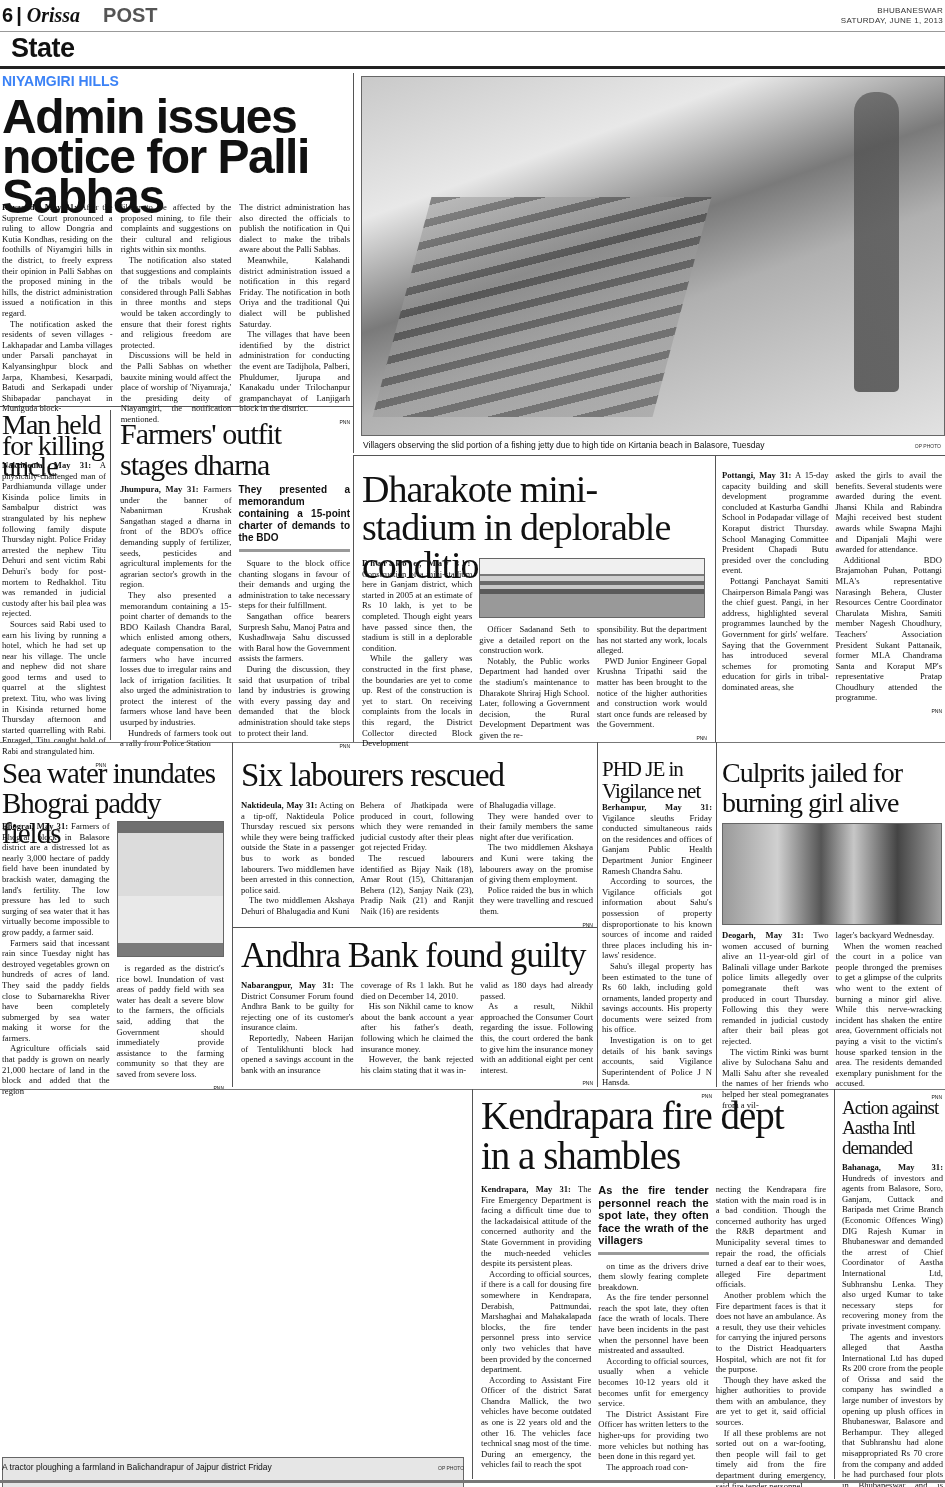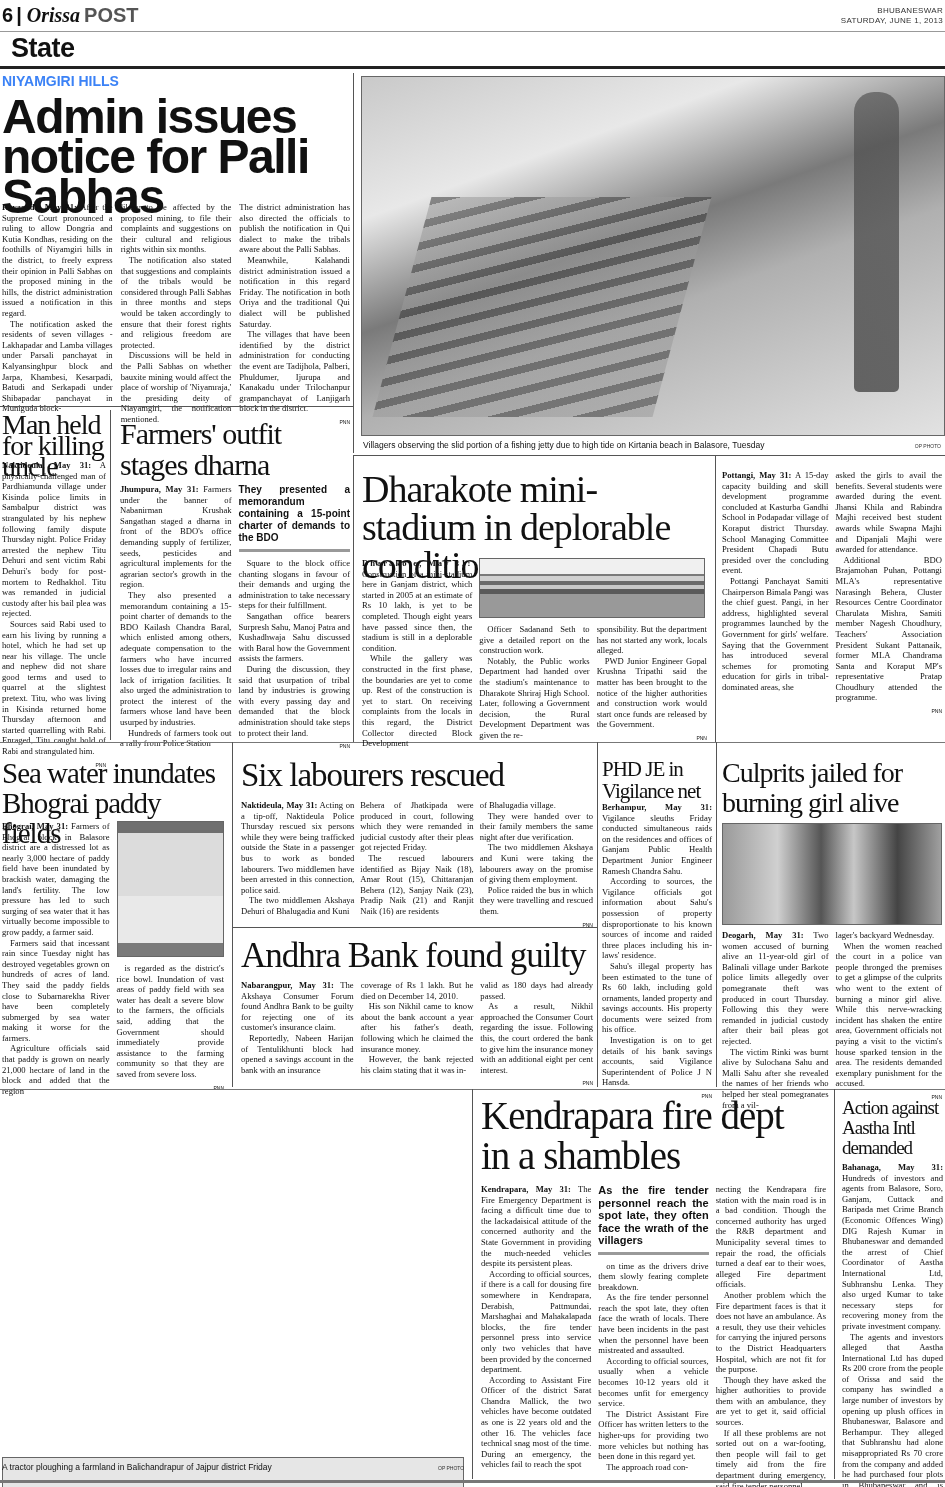--- a/index.html
+++ b/index.html
@@ -22,21 +22,21 @@
 .vrule{position:absolute;width:1px;background:#555}
 .hrule{position:absolute;height:1px;background:#555}
 </style>
 </head>
 <body>
 
 <div class="abs sans" style="left:2px;top:4px;height:24px;display:flex;align-items:baseline;gap:3px;font-size:20px">
   <span style="font-weight:bold">6</span>
   <span style="font-weight:bold;margin-right:2px">|</span>
   <span style="font-family:'Liberation Serif',serif;font-style:italic;font-weight:bold">Orissa</span>
-  <span style="font-weight:bold;color:#555;margin-left:1px">POST</span>
+  <span style="font-weight:bold;color:#555;margin-left:20px">POST</span>
 </div>
 <div class="abs sans" style="right:2px;top:6px;text-align:right;font-size:8px;line-height:10px;letter-spacing:0.3px;color:#333">
   <div>BHUBANESWAR</div>
   <div>SATURDAY, JUNE 1, 2013</div>
 </div>
 <div class="hrule" style="left:0;top:31px;width:945px;background:#999"></div>
 <div class="abs sans" style="left:11px;top:33px;font-size:27px;font-weight:bold;letter-spacing:-0.5px">State</div>
 <div class="hrule" style="left:0;top:66px;width:945px;height:3px;background:#222"></div>
 
 <div class="abs" style="left:2px;top:73px;width:348px">
@@ -172,21 +172,21 @@
         <span class="pnn">PNN</span>
       </div>
   </div>
 </div>
 <div class="hrule" style="left:232px;top:927px;width:365px"></div>
 
 <div class="abs" style="left:241px;top:938px;width:352px">
   <div class="hl" style="font-size:35px;line-height:36px;height:42px">Andhra Bank found guilty</div>
   <div class="cols body-text" style="gap:7px">
     <div>
-        <p><span class="dateline">Nabarangpur, May 31:</span> <span>The Akshaya Consumer Forum found Andhra Bank to be guilty for rejecting one of its customer's insurance claim.</span></p>
+        <p><span class="dateline">Nabarangpur, May 31:</span> <span>The District Consumer Forum found Andhra Bank to be guilty for rejecting one of its customer's insurance claim.</span></p>
         <p>Reportedly, Nabeen Harijan of Tentulikhunti block had opened a savings account in the bank with an insurance</p>
       </div>
     <div>
         <p>coverage of Rs 1 lakh. But he died on December 14, 2010.</p>
         <p>His son Nikhil came to know about the bank account a year after his father's death, following which he claimed the insurance money.</p>
         <p>However, the bank rejected his claim stating that it was in-</p>
       </div>
     <div>
         <p>valid as 180 days had already passed.</p>
         <p>As a result, Nikhil approached the Consumer Court regarding the issue. Following this, the court ordered the bank to give him the insurance money with an additional eight per cent interest.</p>

